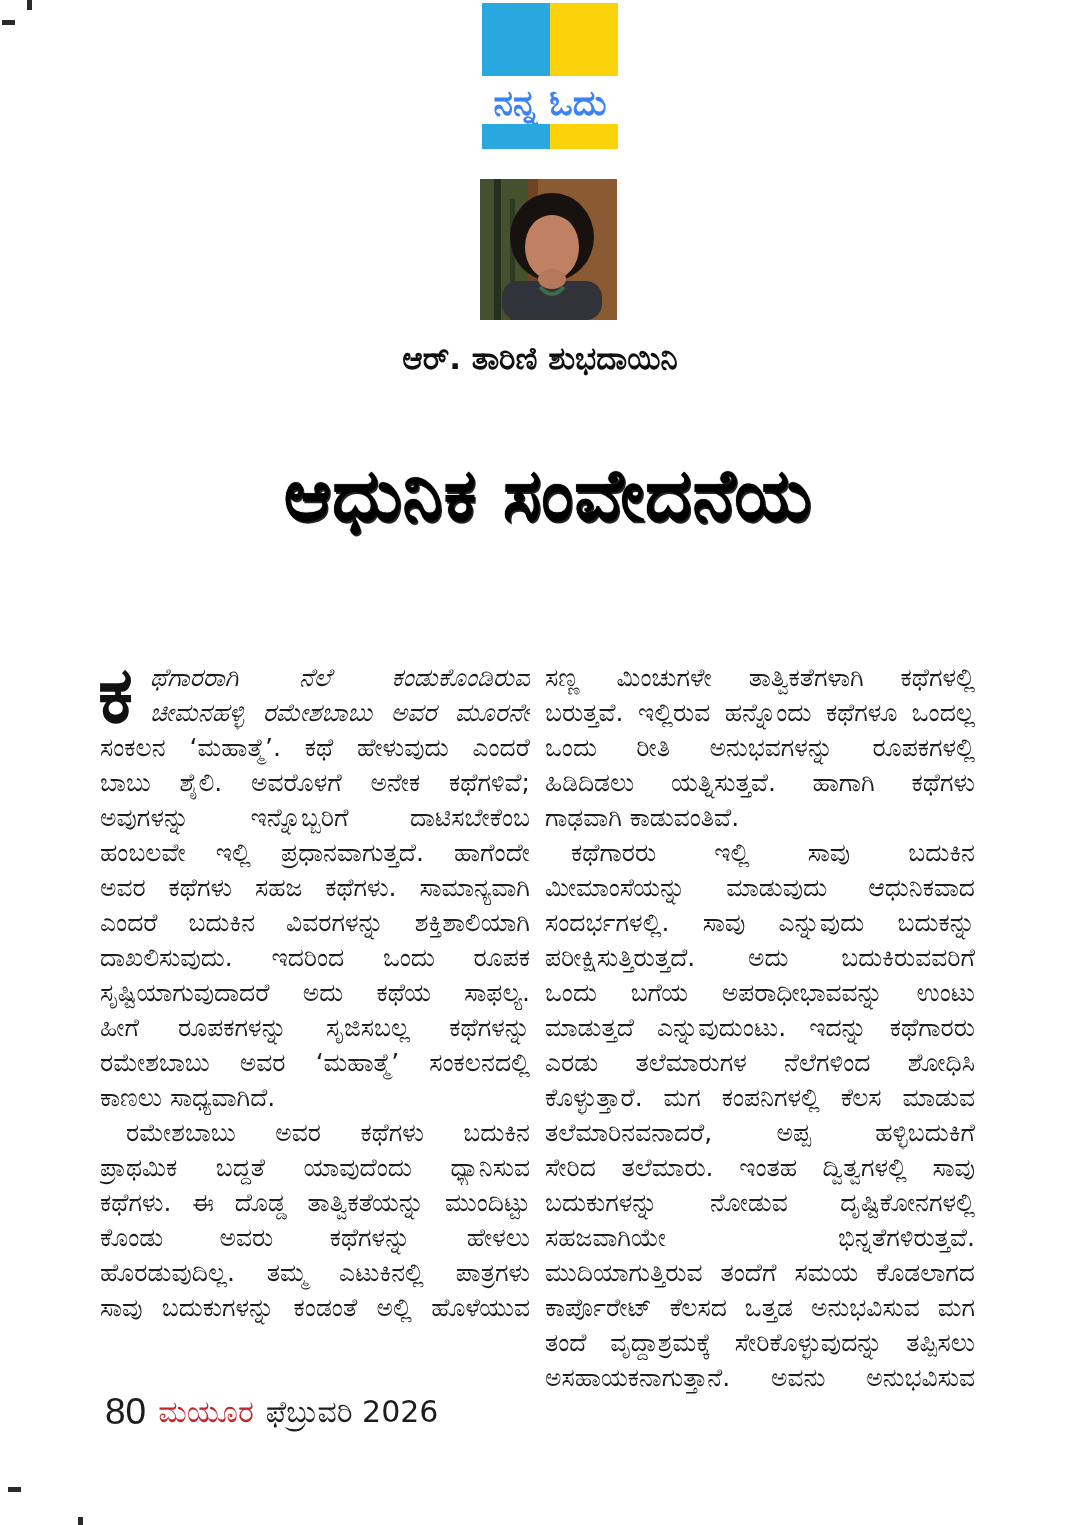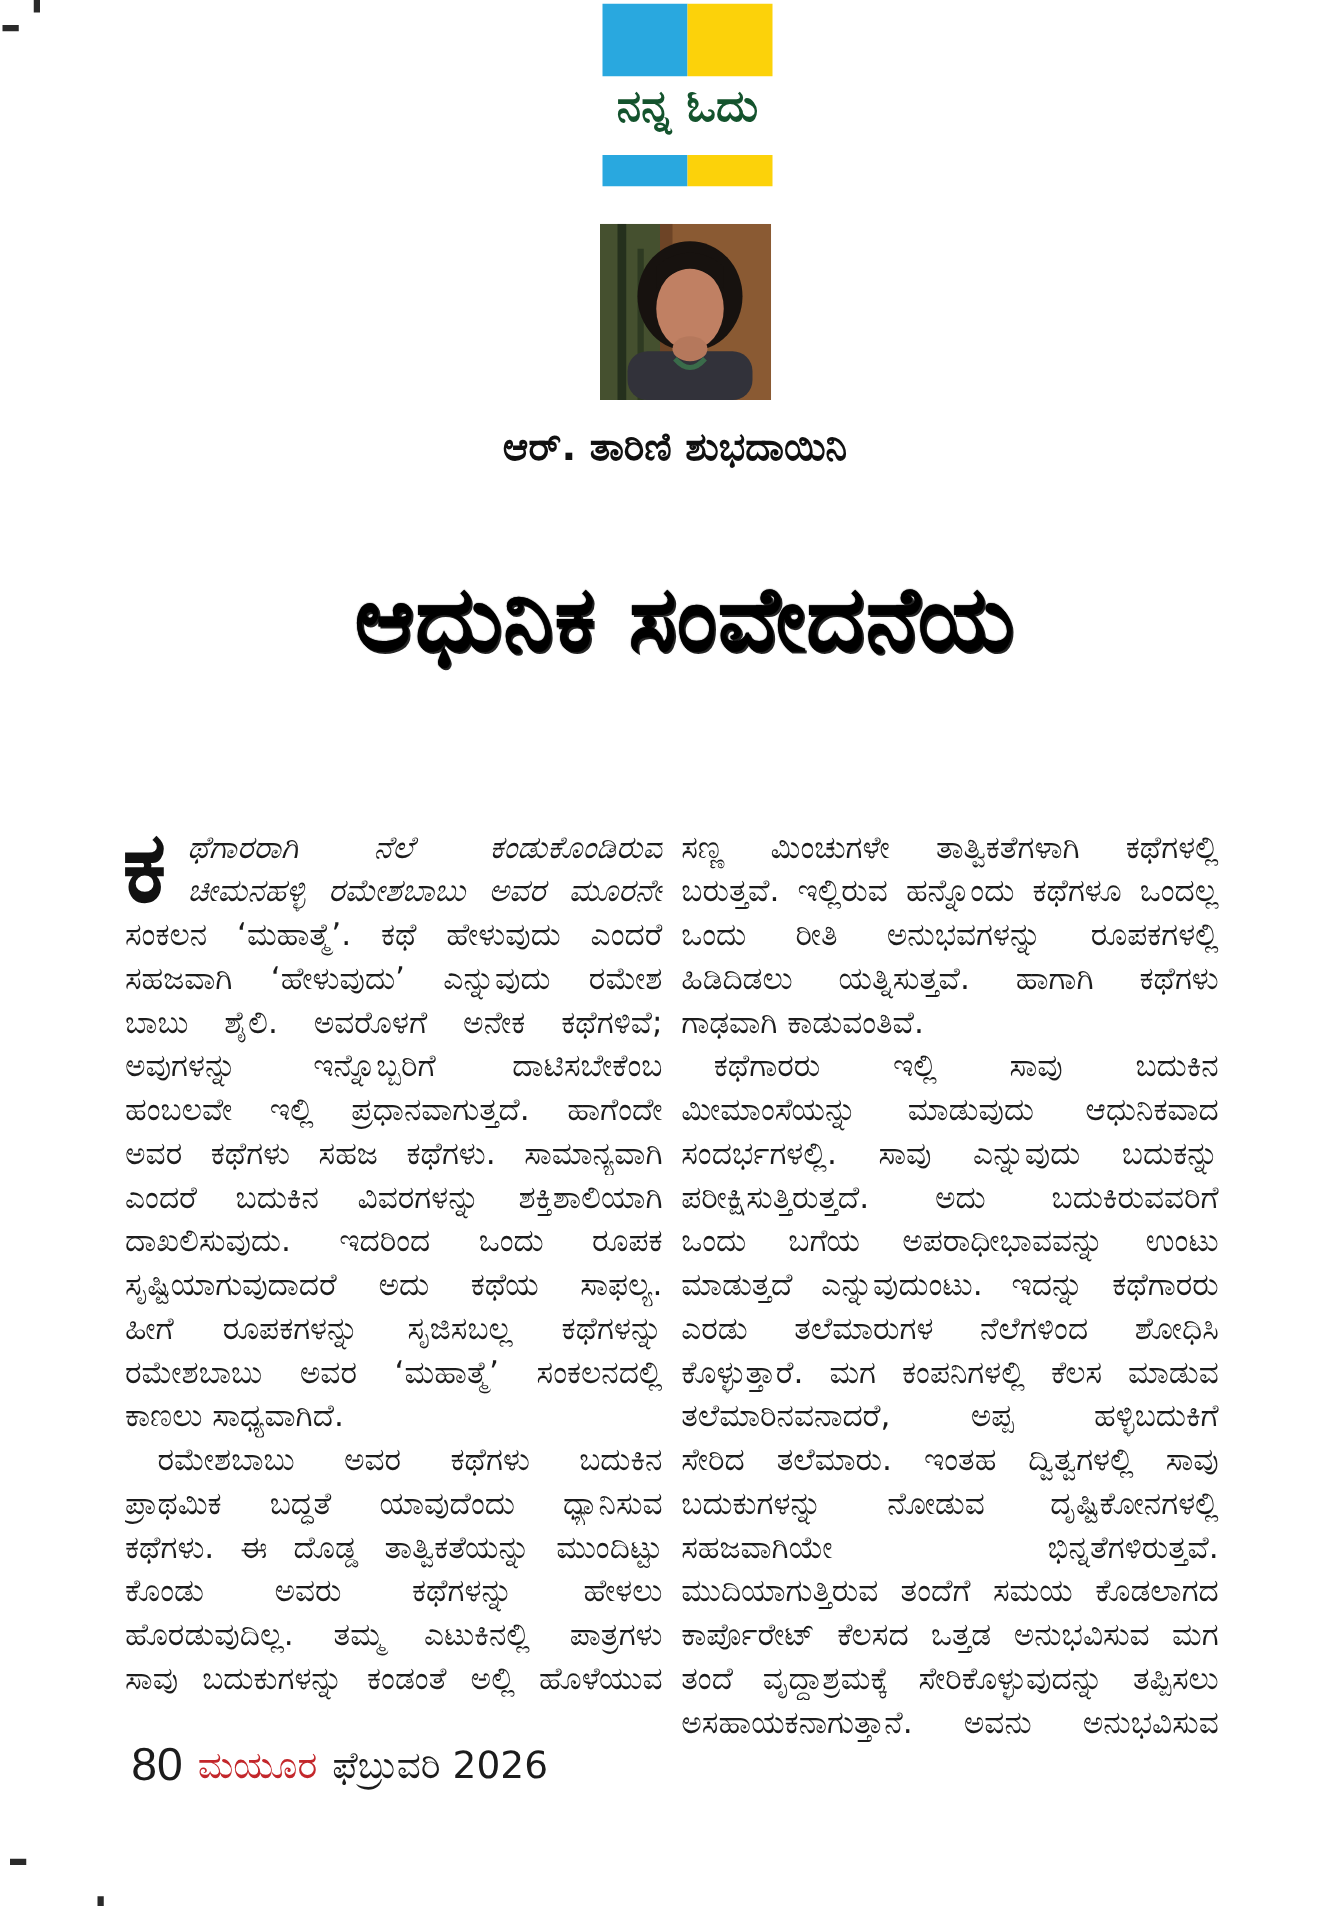--- a/index.html
+++ b/index.html
@@ -15,22 +15,22 @@
   .mark-bl-v { left:78px; top:1517px; width:5px; height:8px; }
 
   
   .masthead { position:absolute; left:455px; top:3px; width:190px; }
   .block { position:absolute; left:27px; width:136px; display:flex; }
   .block-top { top:0; height:73px; }
   .block-strip { top:121px; height:25px; }
   .half-blue  { width:50%; height:100%; }
   .half-yellow{ width:50%; height:100%; }
   .masthead-label {
-    position:absolute; left:0; top:58px; width:190px; height:50px;
-    font-size:35px; font-weight:bold; color:#14532d; text-align:center;
+    position:absolute; left:0; top:75px; width:190px; height:50px;
+    font-size:35px; font-weight:bold; color:#3b82f6; text-align:center;
     line-height:50px; background:#fff; white-space:nowrap;
   }
 
   
   .photo { position:absolute; left:480px; top:179px; width:137px; height:141px; overflow:hidden; }
 
   .author-name {
     position:absolute; left:100px; top:340px; width:880px;
     text-align:center; font-size:31px; font-weight:bold; color:#111;
     white-space:nowrap; overflow:hidden;
@@ -112,21 +112,20 @@
     <span class="tline">ಆಧುನಿಕ ಸಂವೇದನೆಯ</span>
   </h1>
 
   <div class="col col-left">
     <div class="para has-dropcap endshort">
       <span class="dropcap">ಕ</span>
 
     <div class="line">ಥೆಗಾರರಾಗಿ ನೆಲೆ ಕಂಡುಕೊಂಡಿರುವ</div>
         <div class="line">ಚೀಮನಹಳ್ಳಿ ರಮೇಶಬಾಬು ಅವರ ಮೂರನೇ</div>
         <div class="line">ಸಂಕಲನ ‘ಮಹಾತ್ಮೆ’. ಕಥೆ ಹೇಳುವುದು ಎಂದರೆ</div>
-        <div class="line">ಸಹಜವಾಗಿ ‘ಹೇಳುವುದು’ ಎನ್ನುವುದು ರಮೇಶ</div>
         <div class="line">ಬಾಬು ಶೈಲಿ. ಅವರೊಳಗೆ ಅನೇಕ ಕಥೆಗಳಿವೆ;</div>
         <div class="line">ಅವುಗಳನ್ನು ಇನ್ನೊಬ್ಬರಿಗೆ ದಾಟಿಸಬೇಕೆಂಬ</div>
         <div class="line">ಹಂಬಲವೇ ಇಲ್ಲಿ ಪ್ರಧಾನವಾಗುತ್ತದೆ. ಹಾಗೆಂದೇ</div>
         <div class="line">ಅವರ ಕಥೆಗಳು ಸಹಜ ಕಥೆಗಳು. ಸಾಮಾನ್ಯವಾಗಿ</div>
         <div class="line">ಎಂದರೆ ಬದುಕಿನ ವಿವರಗಳನ್ನು ಶಕ್ತಿಶಾಲಿಯಾಗಿ</div>
         <div class="line">ದಾಖಲಿಸುವುದು. ಇದರಿಂದ ಒಂದು ರೂಪಕ</div>
         <div class="line">ಸೃಷ್ಟಿಯಾಗುವುದಾದರೆ ಅದು ಕಥೆಯ ಸಾಫಲ್ಯ.</div>
         <div class="line">ಹೀಗೆ ರೂಪಕಗಳನ್ನು ಸೃಜಿಸಬಲ್ಲ ಕಥೆಗಳನ್ನು</div>
         <div class="line">ರಮೇಶಬಾಬು ಅವರ ‘ಮಹಾತ್ಮೆ’ ಸಂಕಲನದಲ್ಲಿ</div>
         <div class="line">ಕಾಣಲು ಸಾಧ್ಯವಾಗಿದೆ.</div>

